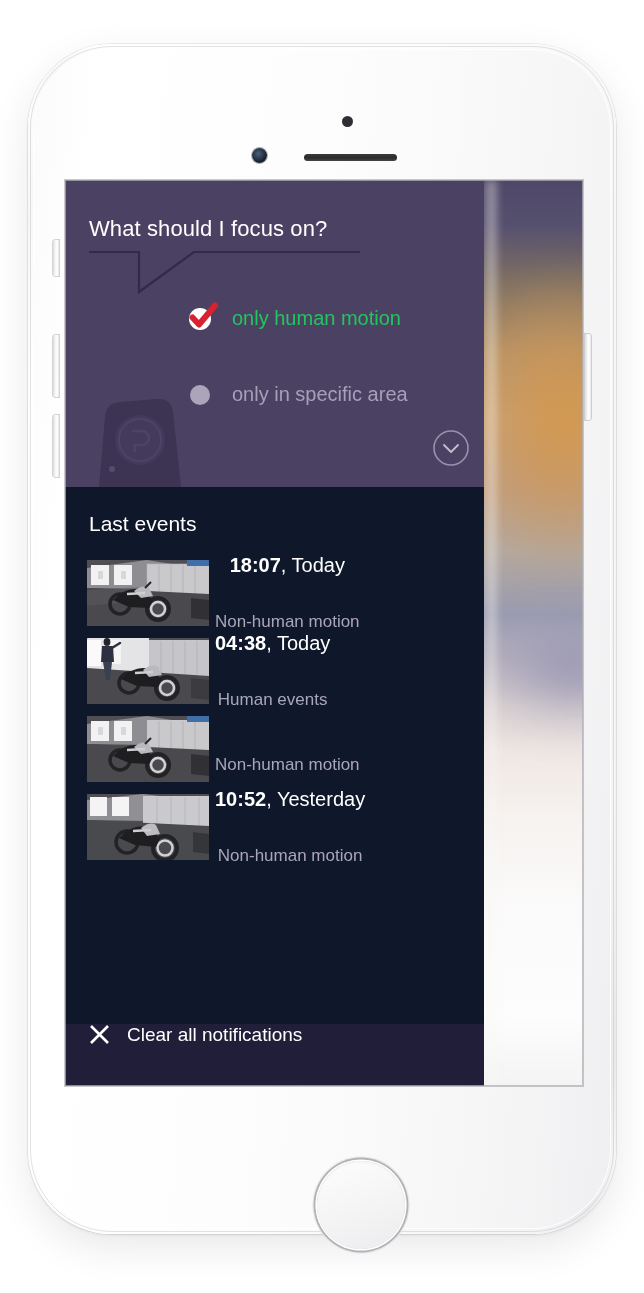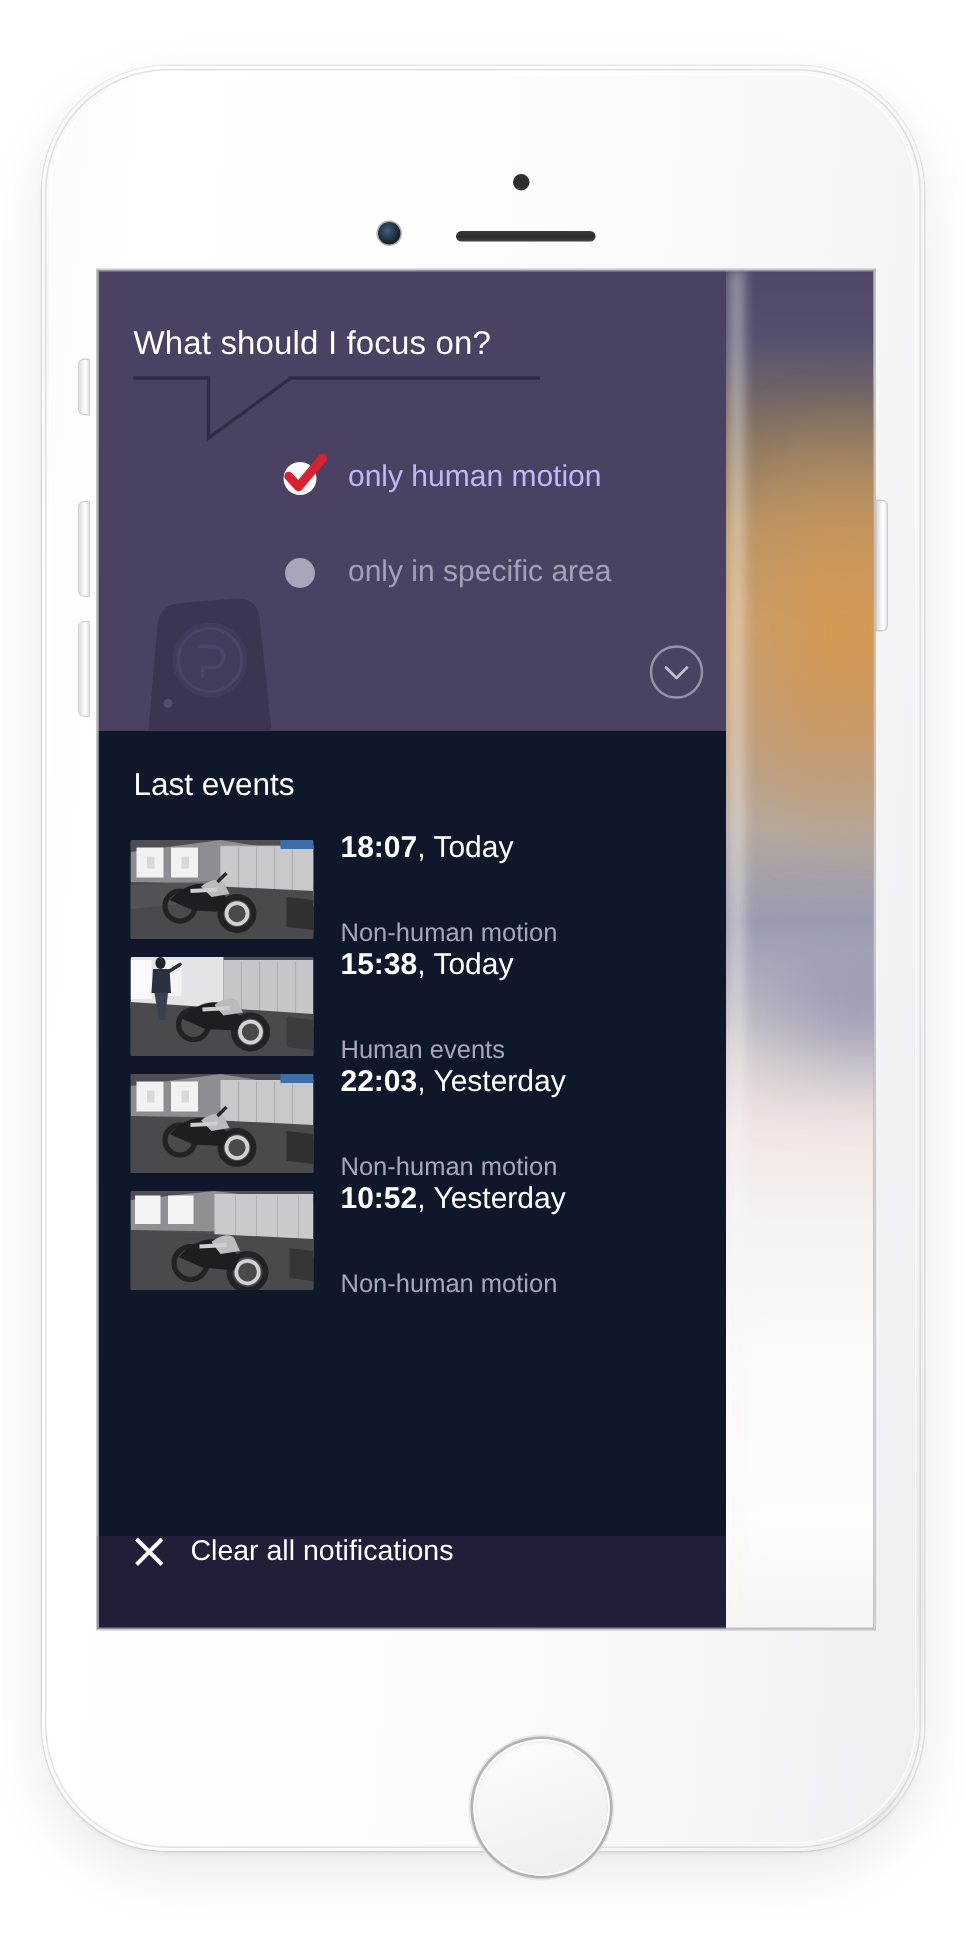--- a/index.html
+++ b/index.html
@@ -197,34 +197,34 @@
   .bubble-tail { position: absolute; left: 0; top: 60px; width: 419px; height: 60px; }
 
   .option-row {
     position: absolute;
     left: 120px;
     display: flex;
     align-items: center;
     gap: 17px;
   }
   .option-row.checked { top: 123px; }
-  .option-row.unchecked { top: 190px; }
+  .option-row.unchecked { top: 203px; }
 
   .check-mark { position: relative; width: 30px; height: 30px; flex: 0 0 30px; }
   .check-mark svg { position: absolute; left: -2px; top: -5px; }
 
   .radio-dot {
     width: 20px; height: 20px;
     border-radius: 50%;
     background: #aba4bb;
     flex: 0 0 20px;
     margin-left: 5px;
     margin-right: 5px;
   }
-  .option-label { font-size: 20px; color: #c4b5fd; white-space: nowrap; }
+  .option-label { font-size: 20px; color: #22c55e; white-space: nowrap; }
   .option-label.dim { color: #a79fb8; }
 
   
   .camera-illo { position: absolute; left: 20px; bottom: 0; width: 110px; height: 92px; }
 
   
   .collapse-btn {
     position: absolute;
     right: 14px; bottom: 20px;
     width: 38px; height: 38px;
@@ -246,22 +246,23 @@
     font-weight: 400;
   }
   .events-list {
     position: absolute;
     left: 22px; top: 67px;
     right: 10px;
   }
   .event-row {
     display: flex;
     align-items: center;
-    gap: 18px;
+    gap: 6px;
     height: 78px;
+    text-align: center;
   }
   .thumb {
     position: relative;
     width: 122px;
     height: 66px;
     flex: 0 0 122px;
     overflow: hidden;
     background: #3c3c40;
     border-radius: 1px;
   }
@@ -437,21 +438,21 @@
                   <ellipse cx="80" cy="50" rx="11" ry="11" fill="none" stroke="#232326" stroke-width="4"></ellipse>
                   <ellipse cx="80" cy="50" rx="7" ry="7" fill="none" stroke="#d2d2d6" stroke-width="2.5"></ellipse>
                   <path d="M34 41 Q48 27 62 31 L75 41 L71 49 L50 48 Z" fill="#1e1e21"></path>
                   <path d="M56 32 Q65 25 71 29 L75 37 L62 39 Z" fill="#b9b9be"></path>
                   <path d="M48 35 L66 34" stroke="#cfcfd3" stroke-width="2.6"></path>
                 </g>
                 <path d="M104 40 L122 42 L122 62 L104 60 Z" fill="#2d2d31" opacity="0.5"></path>
               </svg>
             </span>
             <span class="event-text">
-              <span class="event-time"><b>15:38</b><span>, </span><span>Today</span></span>
+              <span class="event-time"><b>04:38</b><span>, </span><span>Today</span></span>
               <span class="event-type">Human events</span>
             </span>
           </div>
 
           <div class="event-row">
             <span class="thumb">
               <svg width="122" height="66" viewBox="0 0 122 66" xmlns="http://www.w3.org/2000/svg">
                 <rect width="122" height="66" fill="#55555a"></rect>
                 <path d="M0 0 h122 v66 h-122 z" fill="#4e4e54"></path>
                 <path d="M0 8 L60 0 L122 10 L122 30 L0 28 Z" fill="#8e8e92"></path>
@@ -474,21 +475,20 @@
                   <ellipse cx="71" cy="49" rx="7" ry="7" fill="none" stroke="#d2d2d6" stroke-width="2.5"></ellipse>
                   <path d="M26 40 Q40 26 54 30 L66 40 L62 48 L42 47 Z" fill="#1e1e21"></path>
                   <path d="M47 31 Q56 24 62 28 L66 36 L54 38 Z" fill="#b9b9be"></path>
                   <path d="M40 34 L58 33" stroke="#cfcfd3" stroke-width="2.6"></path>
                   <path d="M58 28 L64 22" stroke="#2a2a2d" stroke-width="2.2"></path>
                 </g>
                 <path d="M104 38 L122 40 L122 60 L104 58 Z" fill="#2d2d31" opacity="0.85"></path>
               </svg>
             </span>
             <span class="event-text">
-              <span class="event-time"><b>22:03</b><span>, </span><span>Yesterday</span></span>
               <span class="event-type">Non-human motion</span>
             </span>
           </div>
 
           <div class="event-row">
             <span class="thumb">
               <svg width="122" height="66" viewBox="0 0 122 66" xmlns="http://www.w3.org/2000/svg">
                 <rect width="122" height="66" fill="#55555a"></rect>
                 <path d="M0 0 h122 v66 h-122 z" fill="#4e4e54"></path>
                 <path d="M0 6 L56 0 L122 8 L122 28 L0 26 Z" fill="#909094"></path>

